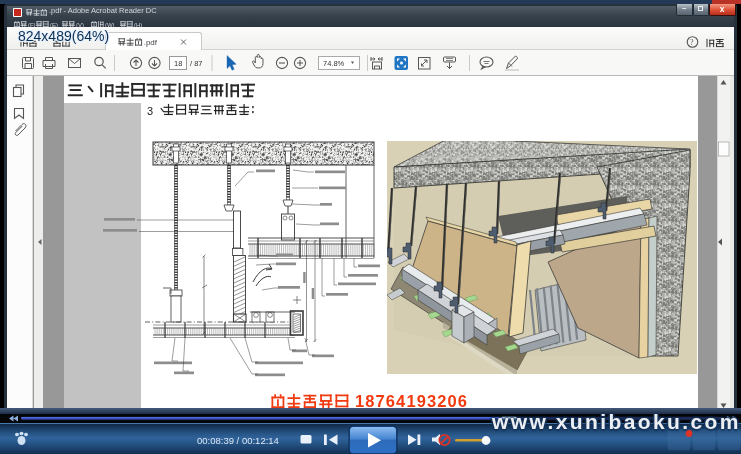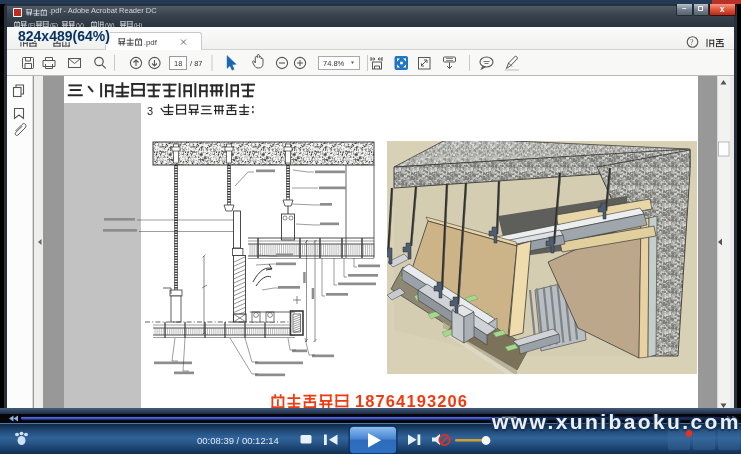--- a/index.html
+++ b/index.html
@@ -1767,21 +1767,21 @@
         <line x1="610.8" y1="168" x2="606.8" y2="211" stroke="#606060" stroke-width="0.6"></line>
         <path d="M384.0 252.0 h3 v-4 h5 v16 h-3 v-7 h-5 z" fill="#4e5e70" stroke="#2a2a28" stroke-width="0.5"></path>
         <path d="M403.0 247.0 h3 v-4 h5 v16 h-3 v-7 h-5 z" fill="#4e5e70" stroke="#2a2a28" stroke-width="0.5"></path>
         <path d="M434.0 286.0 h3 v-4 h5 v16 h-3 v-7 h-5 z" fill="#4e5e70" stroke="#2a2a28" stroke-width="0.5"></path>
         <path d="M450.0 301.0 h3 v-4 h5 v16 h-3 v-7 h-5 z" fill="#4e5e70" stroke="#2a2a28" stroke-width="0.5"></path>
         <path d="M489.0 231.0 h3 v-4 h5 v16 h-3 v-7 h-5 z" fill="#4e5e70" stroke="#2a2a28" stroke-width="0.5"></path>
         <path d="M546.0 241.0 h3 v-4 h5 v16 h-3 v-7 h-5 z" fill="#4e5e70" stroke="#2a2a28" stroke-width="0.5"></path>
         <path d="M598.0 207.0 h3 v-4 h5 v16 h-3 v-7 h-5 z" fill="#4e5e70" stroke="#2a2a28" stroke-width="0.5"></path>
       </g>
     </svg>
-<div class="abs" style="left:18px;top:28px;font-family:'Liberation Sans',sans-serif;font-weight:bold;font-size:14px;color:#0c2f55;text-shadow:-1px -1px 0 #e8f2fc,1px -1px 0 #e8f2fc,-1px 1px 0 #e8f2fc,1px 1px 0 #e8f2fc,0 0 2px #fff;letter-spacing:0px">824x489(64%)</div>
+<div class="abs" style="left:18px;top:28px;font-family:'Liberation Sans',sans-serif;font-weight:normal;font-size:14px;color:#0c2f55;text-shadow:-1px -1px 0 #e8f2fc,1px -1px 0 #e8f2fc,-1px 1px 0 #e8f2fc,1px 1px 0 #e8f2fc,0 0 2px #fff;letter-spacing:0px">824x489(64%)</div>
 <div class="abs" style="left:0;top:408px;width:741px;height:6px;background:linear-gradient(#44597a,#1e2d47)"></div>
 <div class="abs" style="left:0;top:414px;width:741px;height:9px;background:#060608"></div>
 <svg class="abs" style="left:0;top:414px" width="741" height="9" viewBox="0 0 741 9">
       <path d="M8 1.5 l-0 0 M13.5 1.5 l-4.5 3 l4.5 3 z M18 1.5 l-4.5 3 l4.5 3 z" fill="#8fb0de"></path>
       <rect x="21" y="2.6" width="700" height="3.6" rx="1.8" fill="#10182e"></rect>
       <rect x="21" y="2.9" width="489" height="2.7" rx="1.3" fill="#3a50c6"></rect>
       <rect x="21" y="3.2" width="489" height="0.9" rx="0.45" fill="#5b72dc"></rect>
       <rect x="501" y="2.8" width="16" height="3.0" rx="1.5" fill="#cfe6fc"></rect>
       <rect x="517" y="3.0" width="205" height="2.8" rx="1.4" fill="#1c2a55"></rect>
       <path d="M727 1.8 l4.5 2.7 l-4.5 2.7 z M732.5 1.8 l4.5 2.7 l-4.5 2.7 z" fill="#7090c0"></path>

